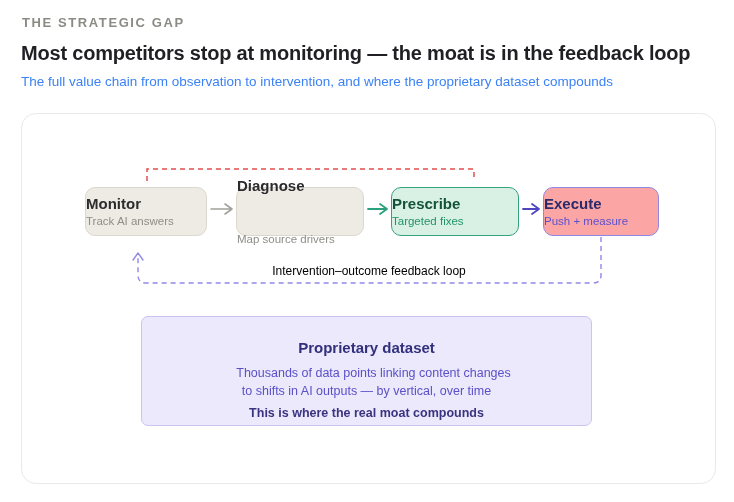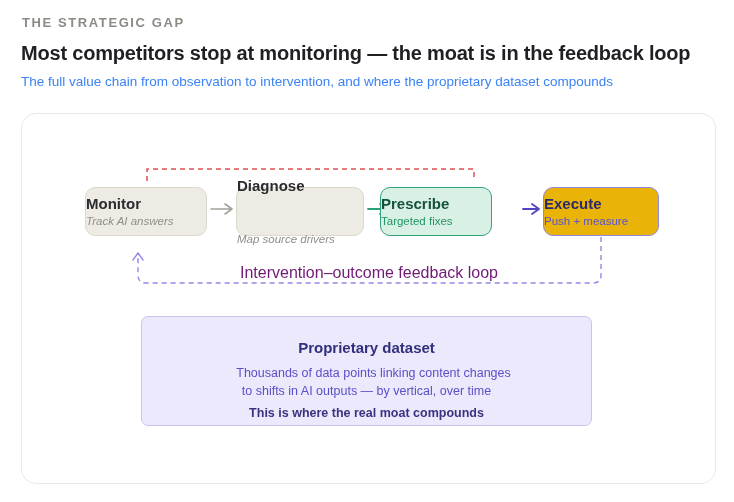--- a/index.html
+++ b/index.html
@@ -17,33 +17,33 @@
   .top-annotation{position:absolute;left:125px;top:33px;width:327px;text-align:center;font-size:12.5px;color:#6d6d68;}
 
   .connectors{position:absolute;left:0;top:0;width:693px;height:369px;pointer-events:none;}
 
   
   .stage{position:absolute;top:73px;height:49px;border-radius:10px;display:flex;flex-direction:column;align-items:flex-start;justify-content:center;box-sizing:border-box;border:1px solid transparent;}
   .stage .t{font-size:15px;font-weight:700;line-height:18px;}
   .stage .s{font-size:11.5px;line-height:14px;margin-top:1px;}
   .stage-0{left:63px;width:122px;}
   .stage-1{left:214px;width:128px;gap:36px;}
-  .stage-2{left:358px;width:112px;}
+  .stage-2{left:369px;width:128px;}
   .stage-3{left:521px;width:116px;}
   .theme-beige{background:#edebe3;border-color:#dbd8cd;}
   .theme-beige .t{color:#2b2b30;}
-  .theme-beige .s{color:#8f8e87;font-style:italic;}
+  .theme-beige .s{color:#8f8e87;}
   .theme-green{background:#d9f0e4;border-color:#34a27d;}
   .theme-green .t{color:#14533b;}
   .theme-green .s{color:#219468;}
-  .theme-purple{background:#eab308;border-color:#8f88e3;}
+  .theme-purple{background:#fca5a5;border-color:#8f88e3;}
   .theme-purple .t{color:#2b2a6a;}
   .theme-purple .s{color:#5b51cc;}
 
-  .feedback-label{position:absolute;left:197px;top:150px;width:300px;text-align:center;font-size:16px;color:#701a75;background:#ffffff;}
+  .feedback-label{position:absolute;left:197px;top:150px;width:300px;text-align:center;font-size:12px;color:#000000;background:#ffffff;}
 
   
   .dataset-card{position:absolute;left:119px;top:202px;width:451px;height:110px;box-sizing:border-box;background:#ebe9fb;border:1px solid #c9c4f0;border-radius:7px;text-align:center;}
   .dataset-title{margin-top:22px;font-size:15px;font-weight:700;color:#32307c;}
   .dataset-line{font-size:12.5px;color:#5a50c8;line-height:17.5px;}
   .dataset-line.first{margin-top:9px;margin-left:14px;}
   .dataset-strong{margin-top:6px;font-size:12.5px;font-weight:700;color:#3a3480;}
 </style>
 </head>
 <body>

